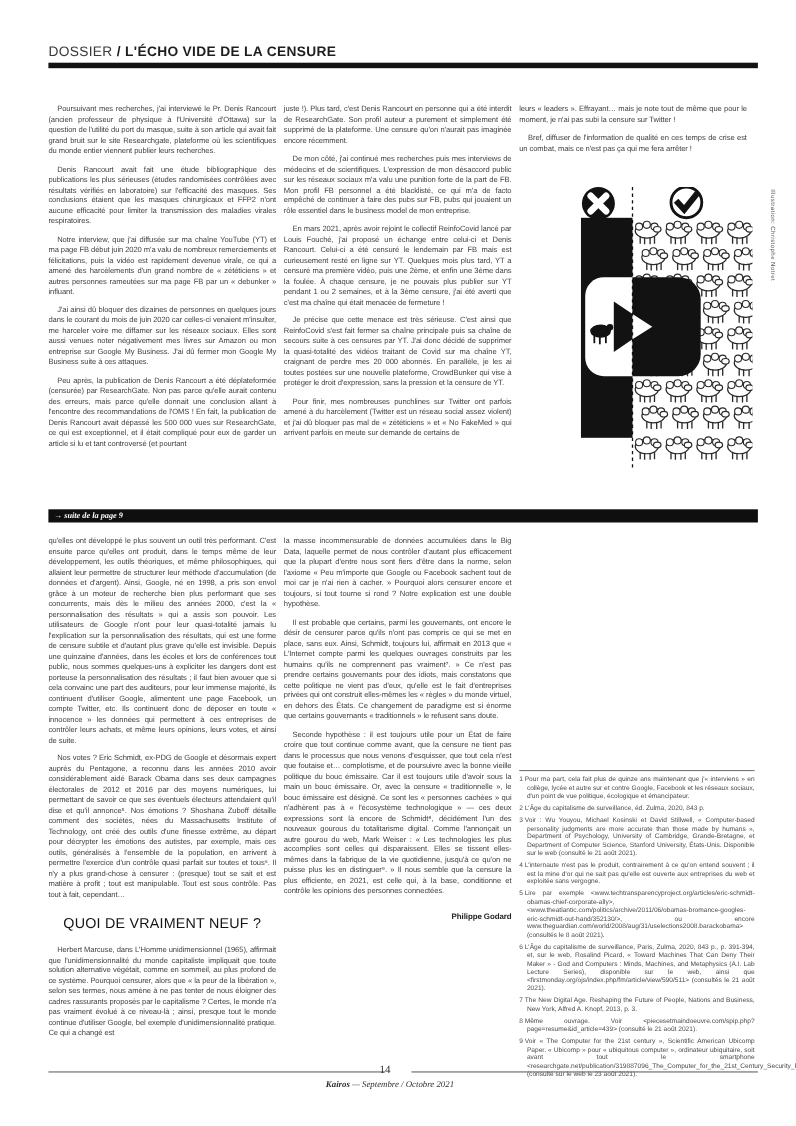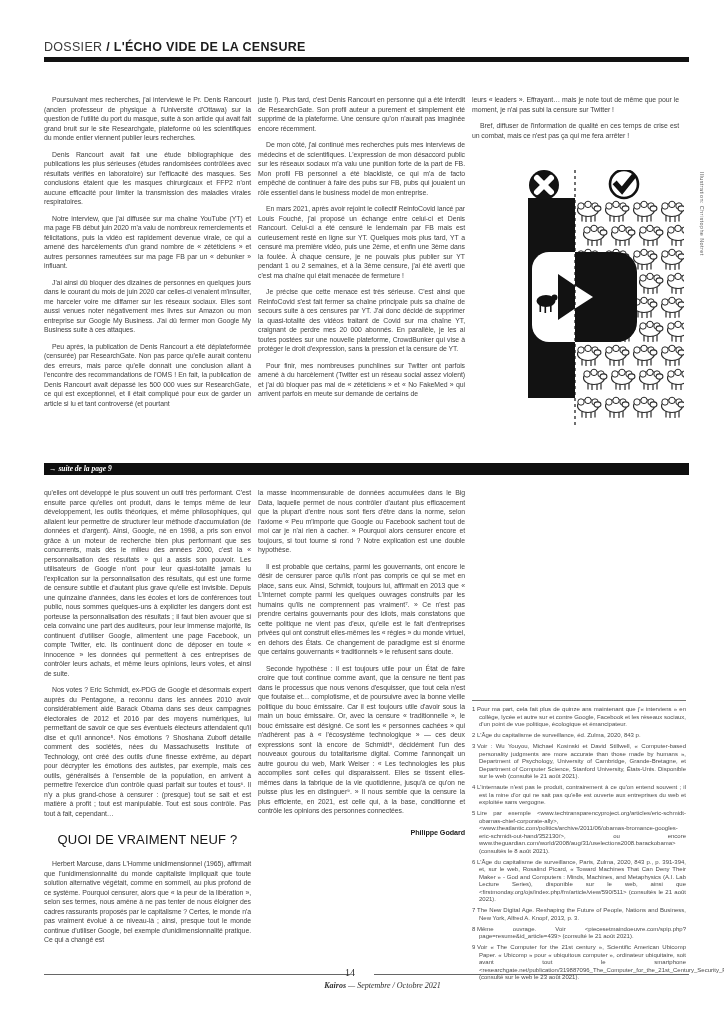--- a/index.html
+++ b/index.html
@@ -34,21 +34,21 @@
   .fn-num{display:inline-block;width:5px;text-indent:0;font-weight:400;}
   
   .illus{position:absolute;left:528px;top:170px;width:156px;height:266px;}
   .illus-credit{position:absolute;left:699px;top:172px;height:120px;writing-mode:vertical-rl;
                 font-size:5.5px;color:#5a5a5a;letter-spacing:.4px;}
   
   .foot-rule-l{position:absolute;left:44px;top:974px;width:306px;height:1px;background:#666;}
   .foot-rule-r{position:absolute;left:374px;top:974px;width:315px;height:1px;background:#666;}
   .foot-num{position:absolute;left:336px;top:967px;width:28px;text-align:center;
             font-family:"Liberation Serif",serif;font-size:10px;color:#2e2e2e;}
-  .foot-mag{position:absolute;left:60px;top:981px;width:645px;text-align:center;
+  .foot-mag{position:absolute;left:32px;top:981px;width:645px;text-align:center;
             font-family:"Liberation Serif",serif;font-style:italic;font-size:8px;color:#2e2e2e;}
   .foot-mag .mag{font-weight:700;}
 </style>
 </head>
 <body>
 
 <div class="page">
 
   <div class="kicker">
     <span class="section">DOSSIER</span>

